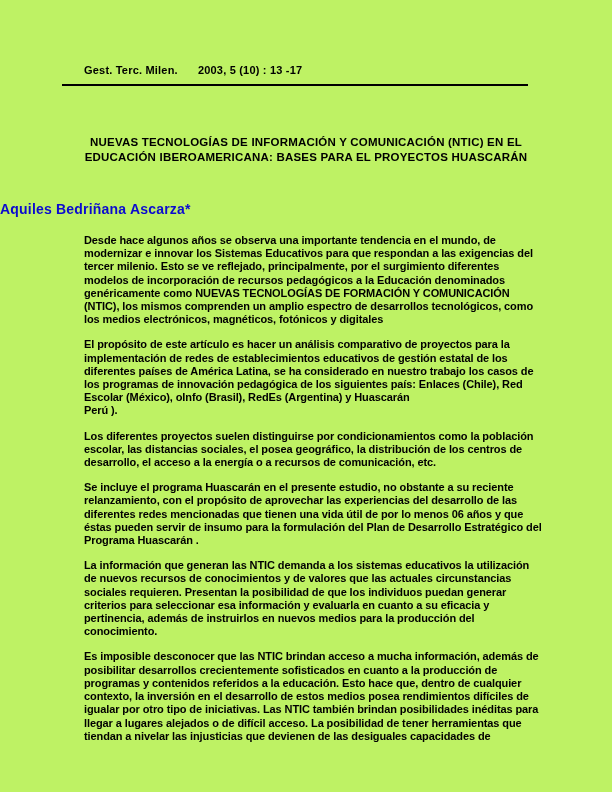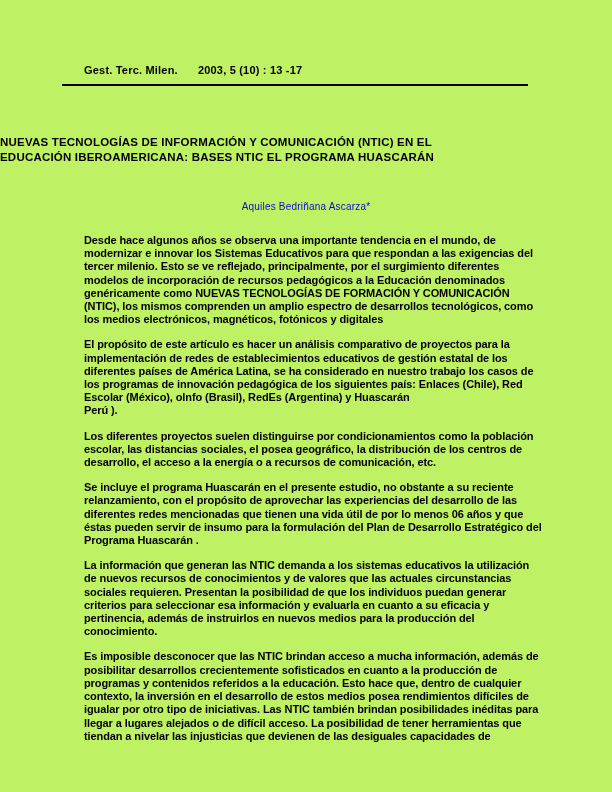--- a/index.html
+++ b/index.html
@@ -29,35 +29,34 @@
     width: 466px;
     height: 0;
     border-top: 2px solid #000000;
   }
   .title {
     position: absolute;
     left: 0;
     right: 0;
     top: 135px;
     margin: 0;
-    text-align: left;
+    text-align: center;
     font-size: 11.5px;
     font-weight: bold;
     line-height: 14.6px;
     letter-spacing: 0.2px;
   }
   .title .tl { display: block; white-space: nowrap; }
   .author {
     position: absolute;
     left: 0;
     right: 0;
     top: 201px;
-    text-align: center;
-    font-size: 10px;
-    font-weight: normal;
+    font-size: 14px;
+    font-weight: bold;
     letter-spacing: 0.2px;
   }
   .content {
     position: absolute;
     left: 84px;
     top: 234px;
     width: 462px;
     font-size: 11px;
     font-weight: bold;
     line-height: 13.2px;
@@ -73,21 +72,21 @@
 <div class="page">
 
   <div class="journal-header">
     <span>Gest. Terc.  Milen.</span><span class="issue">2003, 5 (10) : 13 -17</span>
   </div>
 
   <div class="header-rule"></div>
 
   <h1 class="title">
     <span class="tl">NUEVAS TECNOLOGÍAS DE INFORMACIÓN Y COMUNICACIÓN (NTIC) EN EL</span>
-    <span class="tl">EDUCACIÓN IBEROAMERICANA: BASES NTIC EL PROGRAMA HUASCARÁN</span>
+    <span class="tl">EDUCACIÓN IBEROAMERICANA: BASES PARA EL PROYECTOS HUASCARÁN</span>
   </h1>
 
   <div class="author" style="color: rgb(11, 11, 207);">Aquiles Bedriñana Ascarza*</div>
 
   <div class="content">
     <p>Desde hace algunos años se observa una importante tendencia en el mundo, de modernizar e innovar los Sistemas Educativos para que respondan a las exigencias del tercer milenio. Esto se ve reflejado, principalmente, por el surgimiento diferentes modelos de incorporación de recursos pedagógicos a la Educación denominados genéricamente como NUEVAS TECNOLOGÍAS DE FORMACIÓN Y COMUNICACIÓN (NTIC), los mismos comprenden un amplio espectro de desarrollos tecnológicos, como los medios electrónicos, magnéticos, fotónicos y digitales</p>
     <p><span>El propósito de este artículo es hacer un análisis comparativo de proyectos para la implementación de redes de establecimientos educativos de gestión estatal de los diferentes países de América Latina, se ha considerado en nuestro trabajo los casos de los programas de innovación pedagógica de los siguientes país: Enlaces (Chile), Red Escolar (México), oInfo (Brasil), RedEs (Argentina) y Huascarán</span><span class="block">Perú ).</span></p>
     <p>Los diferentes proyectos suelen distinguirse por condicionamientos como la población escolar, las distancias sociales, el posea geográfico, la distribución de los centros de desarrollo, el acceso a la energía o a recursos de comunicación, etc.</p>
     <p>Se incluye el programa Huascarán en el presente estudio, no obstante a su reciente relanzamiento, con el propósito de aprovechar las experiencias del desarrollo de las diferentes redes mencionadas que tienen una vida útil de por lo menos 06 años y que éstas pueden servir de insumo para la formulación del Plan de Desarrollo Estratégico del Programa Huascarán .</p>
     <p>La información que generan las NTIC demanda a los sistemas educativos la utilización de nuevos recursos de conocimientos y de valores que las actuales circunstancias sociales requieren. Presentan la posibilidad de que los individuos puedan generar criterios para seleccionar esa información y evaluarla en cuanto a su eficacia y pertinencia, además de instruirlos en nuevos medios para la producción del conocimiento.</p>

